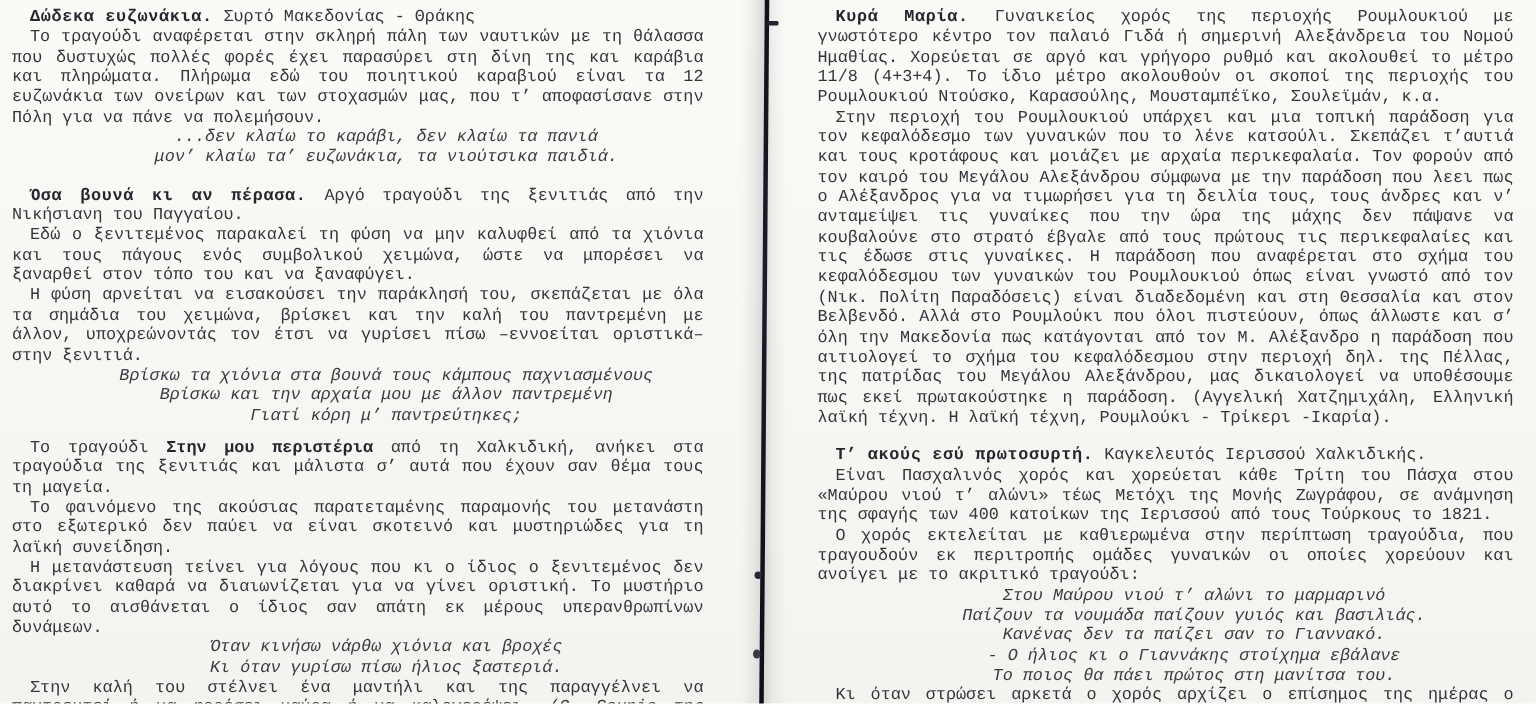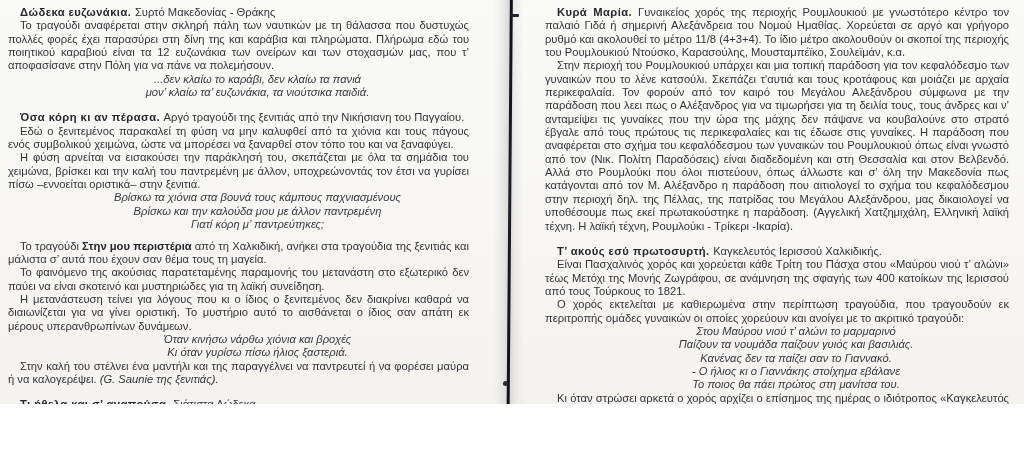--- a/index.html
+++ b/index.html
@@ -1,22 +1,22 @@
 <!DOCTYPE html>
 <html><head>
 <meta charset="utf-8">
 <style>
   html, body { margin: 0; padding: 0; }
   .spread {
     position: relative;
     width: 1024px;
-    height: 404px;
+    height: 469px;
     background: linear-gradient(180deg, #fafaf7 0%, #f7f6f2 60%, #f4f3ef 100%);
     overflow: hidden;
-    font-family: Liberation Sans, sans-serif;
+    font-family: Liberation Mono, monospace;
     color: #34343d;
   }
   .page {
     position: absolute;
     top: 0;
     font-size: 11.2px;
     line-height: 13.35px;
     text-align: justify;
   }
   .page-left  { left: 8px;   width: 461px; padding-top: 6px; }
@@ -67,25 +67,25 @@
 </style>
 </head>
 <body>
 
 <div class="spread">
   <div class="page page-left" id="page-left">
       <p class="block heading"><span class="b">Δώδεκα ευζωνάκια. </span><span>Συρτό Μακεδονίας - Θράκης</span></p>
       <p class="block para"><span>Το τραγούδι αναφέρεται στην σκληρή πάλη των ναυτικών με τη θάλασσα που δυστυχώς πολλές φορές έχει παρασύρει στη δίνη της και καράβια και πληρώματα. Πλήρωμα εδώ του ποιητικού καραβιού είναι τα 12 ευζωνάκια των ονείρων και των στοχασμών μας, που τ’ αποφασίσανε στην Πόλη για να πάνε να πολεμήσουν.</span></p>
       <p class="block verse"><span class="i">...δεν κλαίω το καράβι, δεν κλαίω τα πανιά</span></p>
       <p class="block verse"><span class="i">μον’ κλαίω τα’ ευζωνάκια, τα νιούτσικα παιδιά.</span></p>
-      <p class="block heading"><span class="b">Όσα κόρη κι αν πέρασα. </span><span>Αργό τραγούδι της ξενιτιάς από την Νικήσιανη του Παγγαίου.</span></p>
+      <p class="block heading"><span class="b">Όσα βουνά κι αν πέρασα. </span><span>Αργό τραγούδι της ξενιτιάς από την Νικήσιανη του Παγγαίου.</span></p>
       <p class="block para"><span>Εδώ ο ξενιτεμένος παρακαλεί τη φύση να μην καλυφθεί από τα χιόνια και τους πάγους ενός συμβολικού χειμώνα, ώστε να μπορέσει να ξαναρθεί στον τόπο του και να ξαναφύγει.</span></p>
       <p class="block para"><span>Η φύση αρνείται να εισακούσει την παράκλησή του, σκεπάζεται με όλα τα σημάδια του χειμώνα, βρίσκει και την καλή του παντρεμένη με άλλον, υποχρεώνοντάς τον έτσι να γυρίσει πίσω –εννοείται οριστικά– στην ξενιτιά.</span></p>
       <p class="block verse"><span class="i">Βρίσκω τα χιόνια στα βουνά τους κάμπους παχνιασμένους</span></p>
-      <p class="block verse"><span class="i">Βρίσκω και την καλούδα μου με άλλον παντρεμένη</span></p>
+      <p class="block verse"><span class="i">Βρίσκω και την αρχαία μου με άλλον παντρεμένη</span></p>
       <p class="block verse"><span class="i">Γιατί κόρη μ’ παντρεύτηκες;</span></p>
       <p class="block para group-start"><span>Το τραγούδι </span><span class="b">Στην μου περιστέρια</span><span> από τη Χαλκιδική, ανήκει στα τραγούδια της ξενιτιάς και μάλιστα σ’ αυτά που έχουν σαν θέμα τους τη μαγεία.</span></p>
       <p class="block para"><span>Το φαινόμενο της ακούσιας παρατεταμένης παραμονής του μετανάστη στο εξωτερικό δεν παύει να είναι σκοτεινό και μυστηριώδες για τη λαϊκή συνείδηση.</span></p>
       <p class="block para"><span>Η μετανάστευση τείνει για λόγους που κι ο ίδιος ο ξενιτεμένος δεν διακρίνει καθαρά να διαιωνίζεται για να γίνει οριστική. Το μυστήριο αυτό το αισθάνεται ο ίδιος σαν απάτη εκ μέρους υπερανθρωπίνων δυνάμεων.</span></p>
       <p class="block verse"><span class="i">Όταν κινήσω νάρθω χιόνια και βροχές</span></p>
       <p class="block verse"><span class="i">Κι όταν γυρίσω πίσω ήλιος ξαστεριά.</span></p>
       <p class="block para"><span>Στην καλή του στέλνει ένα μαντήλι και της παραγγέλνει να παντρευτεί ή να φορέσει μαύρα ή να καλογερέψει. </span><span class="i">(G. Saunie της ξενιτιάς).</span></p>
       <p class="block heading"><span class="b">Τι ήθελα και σ’ αγαπούσα. </span><span>Σιάτιστα Δώδεκα.</span></p>
       <p class="block para"><span>Από τις πιο γνωστές μελωδίες της δυτικής κυρίως Μακεδονίας. Χορός ελεύθερος που τον ονομάζουν σκόρπιο. Χορεύεται συνήθως στους δρόμους την περίοδο των Απόκρεω και στο Γεναριάτικο καρνα-</span></p>
     </div>

